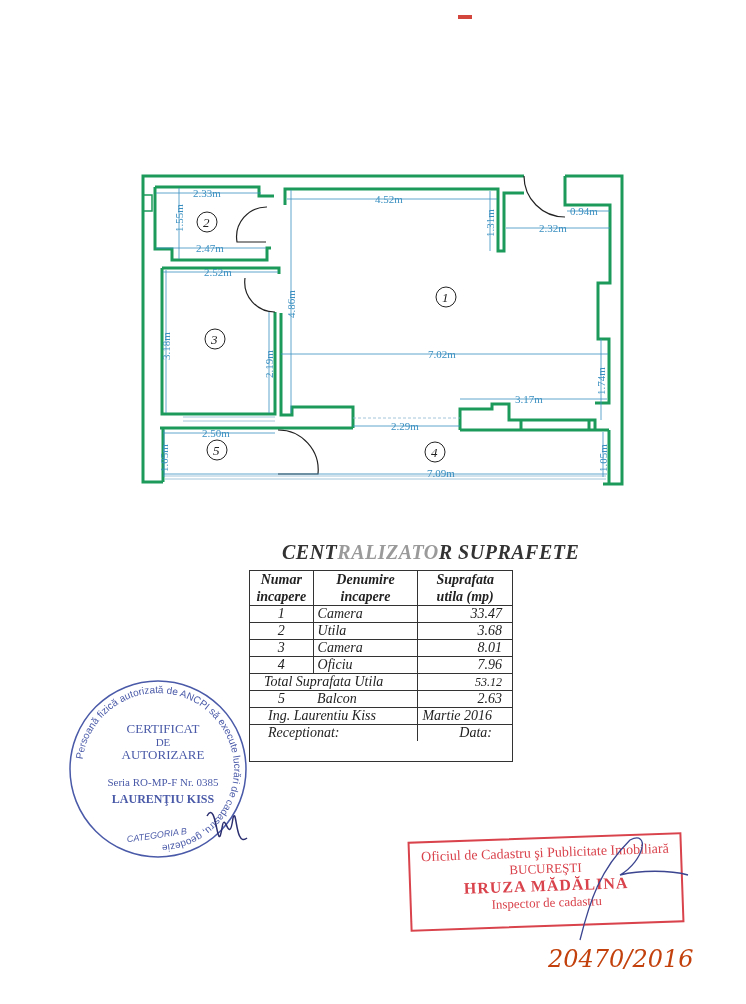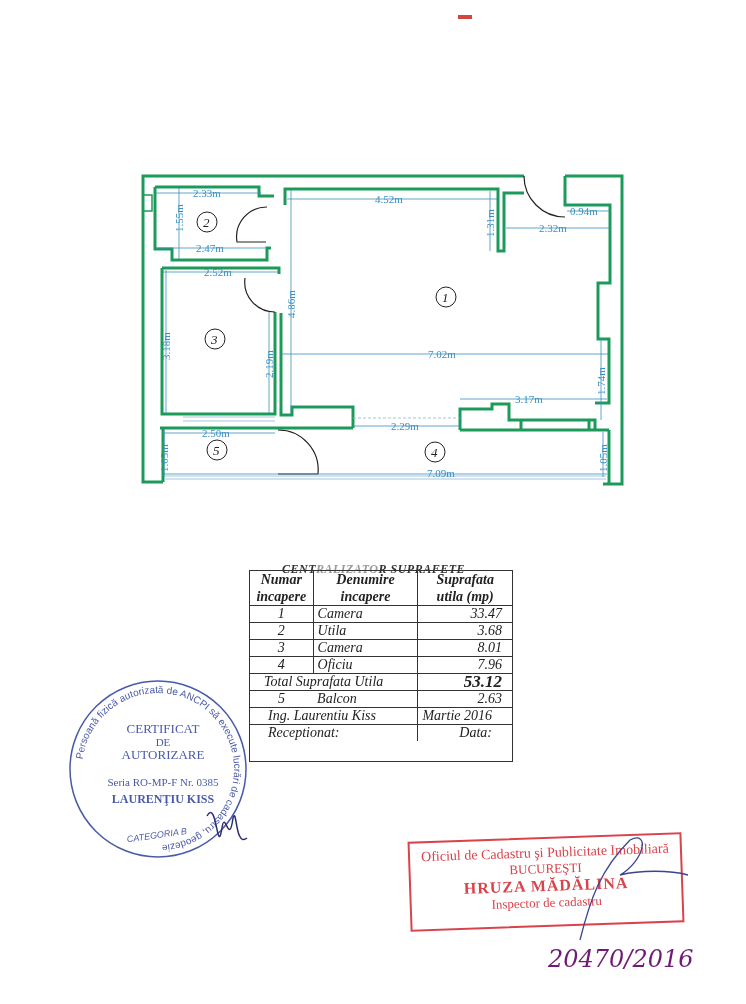--- a/index.html
+++ b/index.html
@@ -2,35 +2,35 @@
 <html><head>
 <meta charset="utf-8">
 <style>
   html, body { margin:0; padding:0; background:#ffffff; }
   body { width:746px; height:1004px; position:relative; overflow:hidden; font-family:"Liberation Serif", serif; }
   .abs { position:absolute; }
   #plan { position:absolute; left:0; top:0; width:746px; height:520px; }
   .dim { fill:#3a8fc0; font-family:"Liberation Serif", serif; font-size:11px; }
   .lbl-circle { fill:none; stroke:#222; stroke-width:1; }
   .lbl-num { font-family:"Liberation Serif", serif; font-style:italic; font-size:13px; fill:#222; }
-  #title { left:282px; top:562px; font-size:12px; font-weight:bold; font-style:italic; letter-spacing:0.5px; color:#333; }
+  #title { left:282px; top:541px; font-size:20px; font-weight:bold; font-style:italic; letter-spacing:0.5px; color:#333; }
   #title .faded { color:#9a9a9a; }
   table#summary { position:absolute; left:249px; top:570px; width:264px; border-collapse:collapse; font-style:italic; font-size:14px; color:#222; }
   #summary td, #summary th { border:1px solid #333; padding:0 4px; line-height:16px; }
   #summary th { font-weight:bold; font-size:14px; line-height:17px; }
   #summary .num { text-align:center; }
   #summary .val { text-align:right; padding-right:20px; }
-  #summary .bold { font-weight:bold; font-size:17px; }
+  #summary .bold { font-weight:normal; font-size:12px; }
   .stamp-round { position:absolute; left:67px; top:678px; width:182px; height:182px; }
   .stamp-rect { position:absolute; left:409px; top:837px; width:270px; height:86px; border:2px solid #d9434c; transform:rotate(-2deg); color:#d9434c; text-align:center; font-family:"Liberation Serif", serif; }
   .stamp-rect .l1 { font-size:14px; margin-top:6px; }
   .stamp-rect .l2 { font-size:13px; }
   .stamp-rect .l3 { font-size:16px; font-weight:bold; letter-spacing:1px; }
   .stamp-rect .l4 { font-size:13px; }
-  .handnum { position:absolute; left:548px; top:945px; font-family:"DejaVu Serif", serif; font-style:italic; font-size:24px; color:#701a75; }
+  .handnum { position:absolute; left:548px; top:945px; font-family:"DejaVu Serif", serif; font-style:italic; font-size:24px; color:#c2410c; }
   .redmark { position:absolute; left:458px; top:15px; width:14px; height:4px; background:#d2463e; }
 </style>
 </head>
 <body>
 
 <div class="redmark"></div>
 
 <svg id="plan" viewBox="0 0 746 520">
   <g fill="none" stroke="#1c9a5a" stroke-width="3">
 

